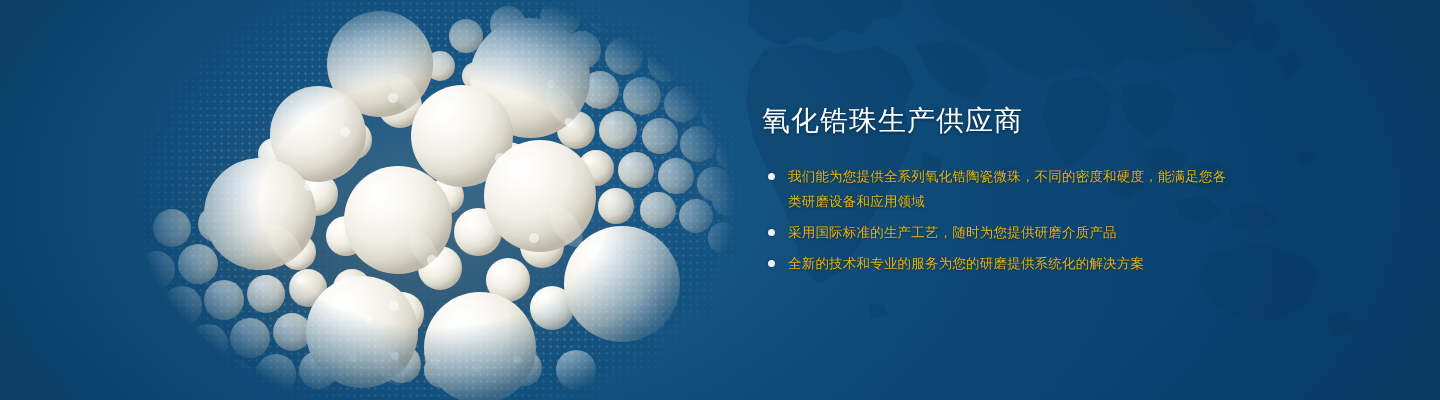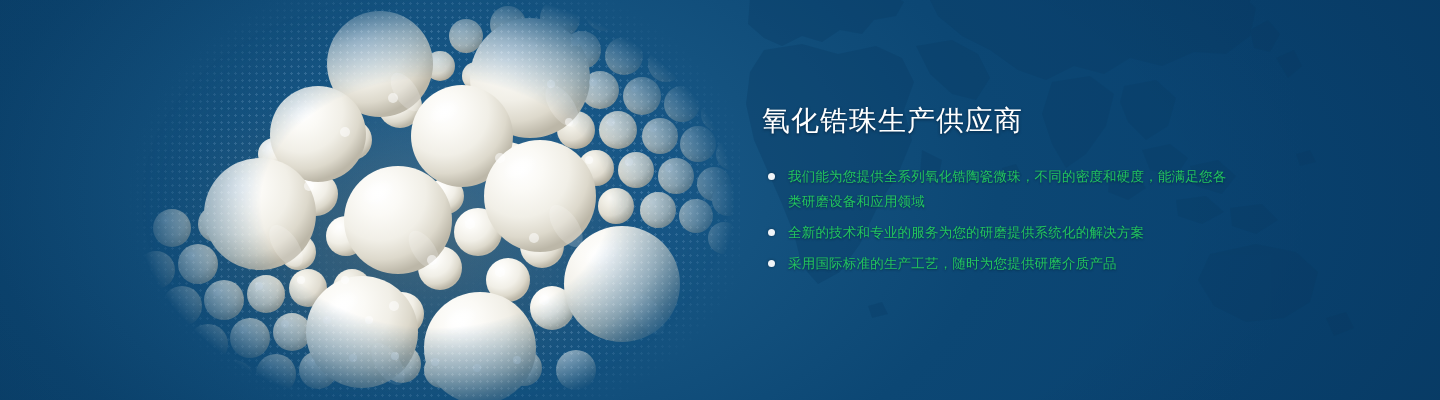--- a/index.html
+++ b/index.html
@@ -98,21 +98,21 @@
     list-style: none;
     margin: 24px 0 0 0;
     padding: 0;
   }
   .bullet {
     position: relative;
     padding-left: 26px;
     margin-bottom: 6px;
     font-size: 13.5px;
     line-height: 25px;
-    color: #22c55e;
+    color: #eab308;
     letter-spacing: 0.2px;
     text-shadow: 0 1px 2px rgba(1,20,40,0.55);
   }
   .bullet:last-child { margin-bottom: 0; }
   .bullet-dot {
     position: absolute;
     left: 6px;
     top: 9px;
     width: 7px;
     height: 7px;
@@ -377,22 +377,22 @@
   <div class="copy">
     <h1 class="headline">氧化锆珠生产供应商</h1>
 
     <ul class="bullets">
       <li class="bullet">
         <span class="bullet-dot"></span>
         <span class="bullet-text">我们能为您提供全系列氧化锆陶瓷微珠，不同的密度和硬度，能满足您各类研磨设备和应用领域</span>
       </li>
       <li class="bullet">
         <span class="bullet-dot"></span>
-        <span class="bullet-text">全新的技术和专业的服务为您的研磨提供系统化的解决方案</span>
+        <span class="bullet-text">采用国际标准的生产工艺，随时为您提供研磨介质产品</span>
       </li>
       <li class="bullet">
         <span class="bullet-dot"></span>
-        <span class="bullet-text">采用国际标准的生产工艺，随时为您提供研磨介质产品</span>
+        <span class="bullet-text">全新的技术和专业的服务为您的研磨提供系统化的解决方案</span>
       </li>
     </ul>
   </div>
 
 </div>
 
 </body></html>

